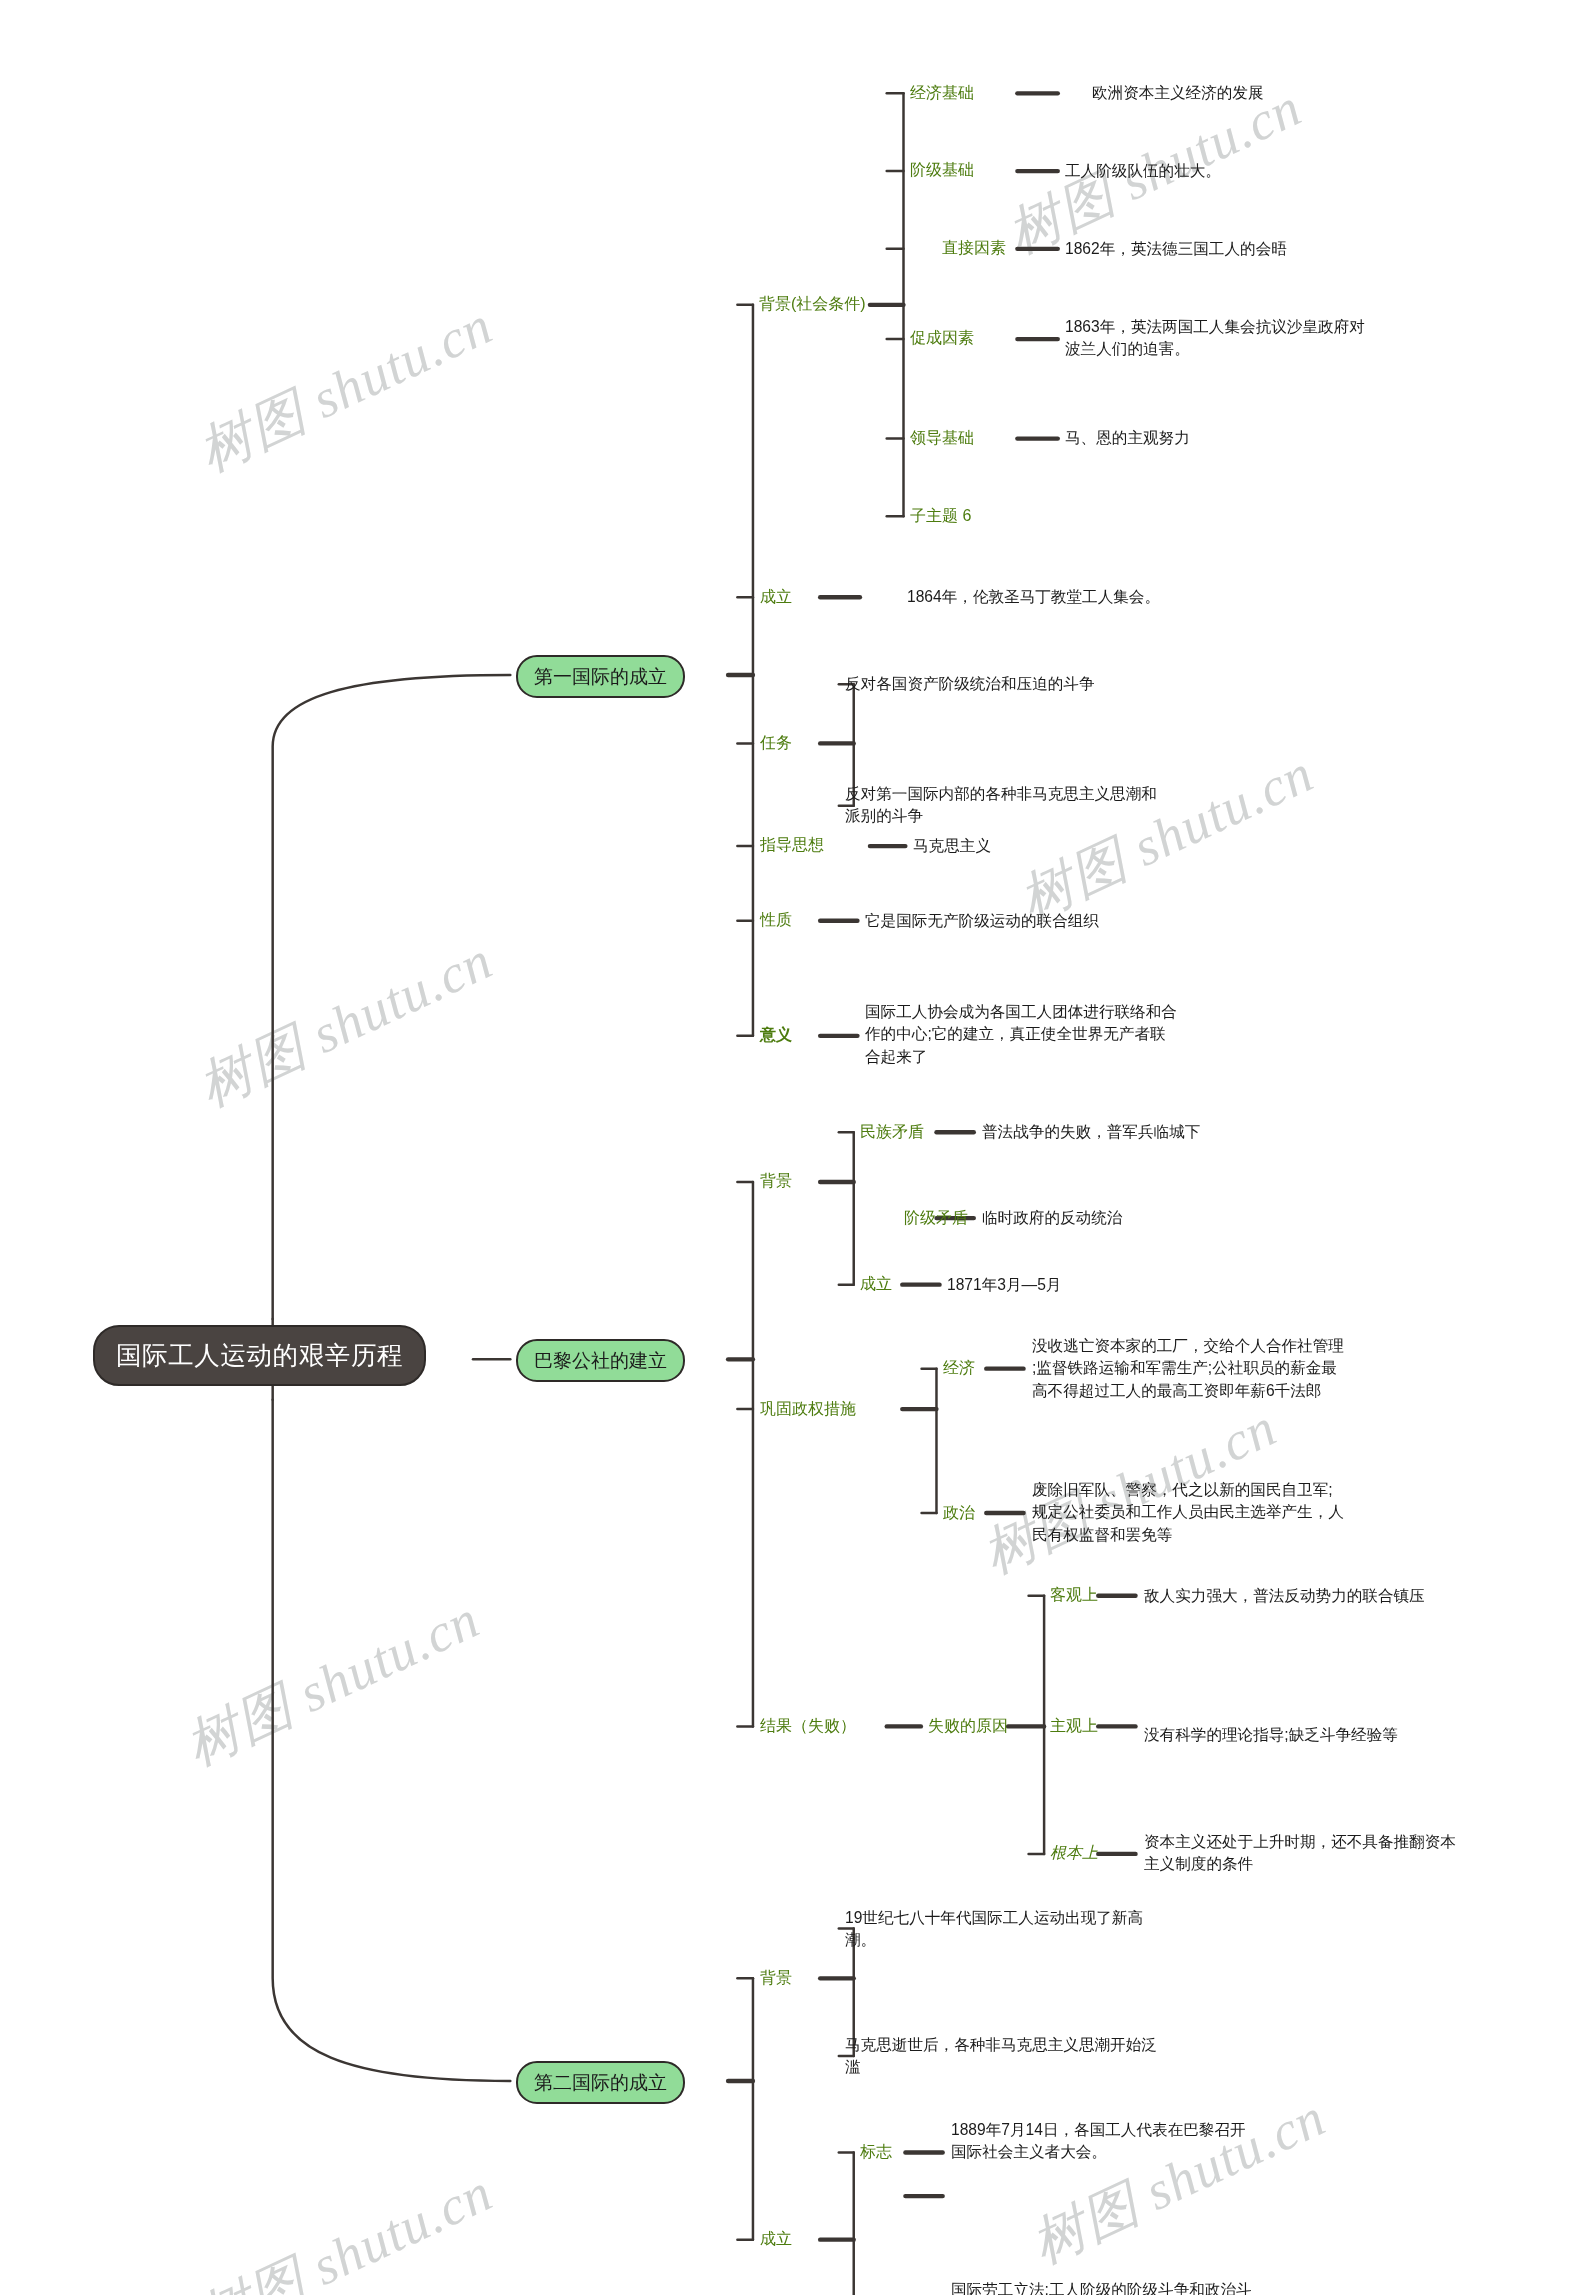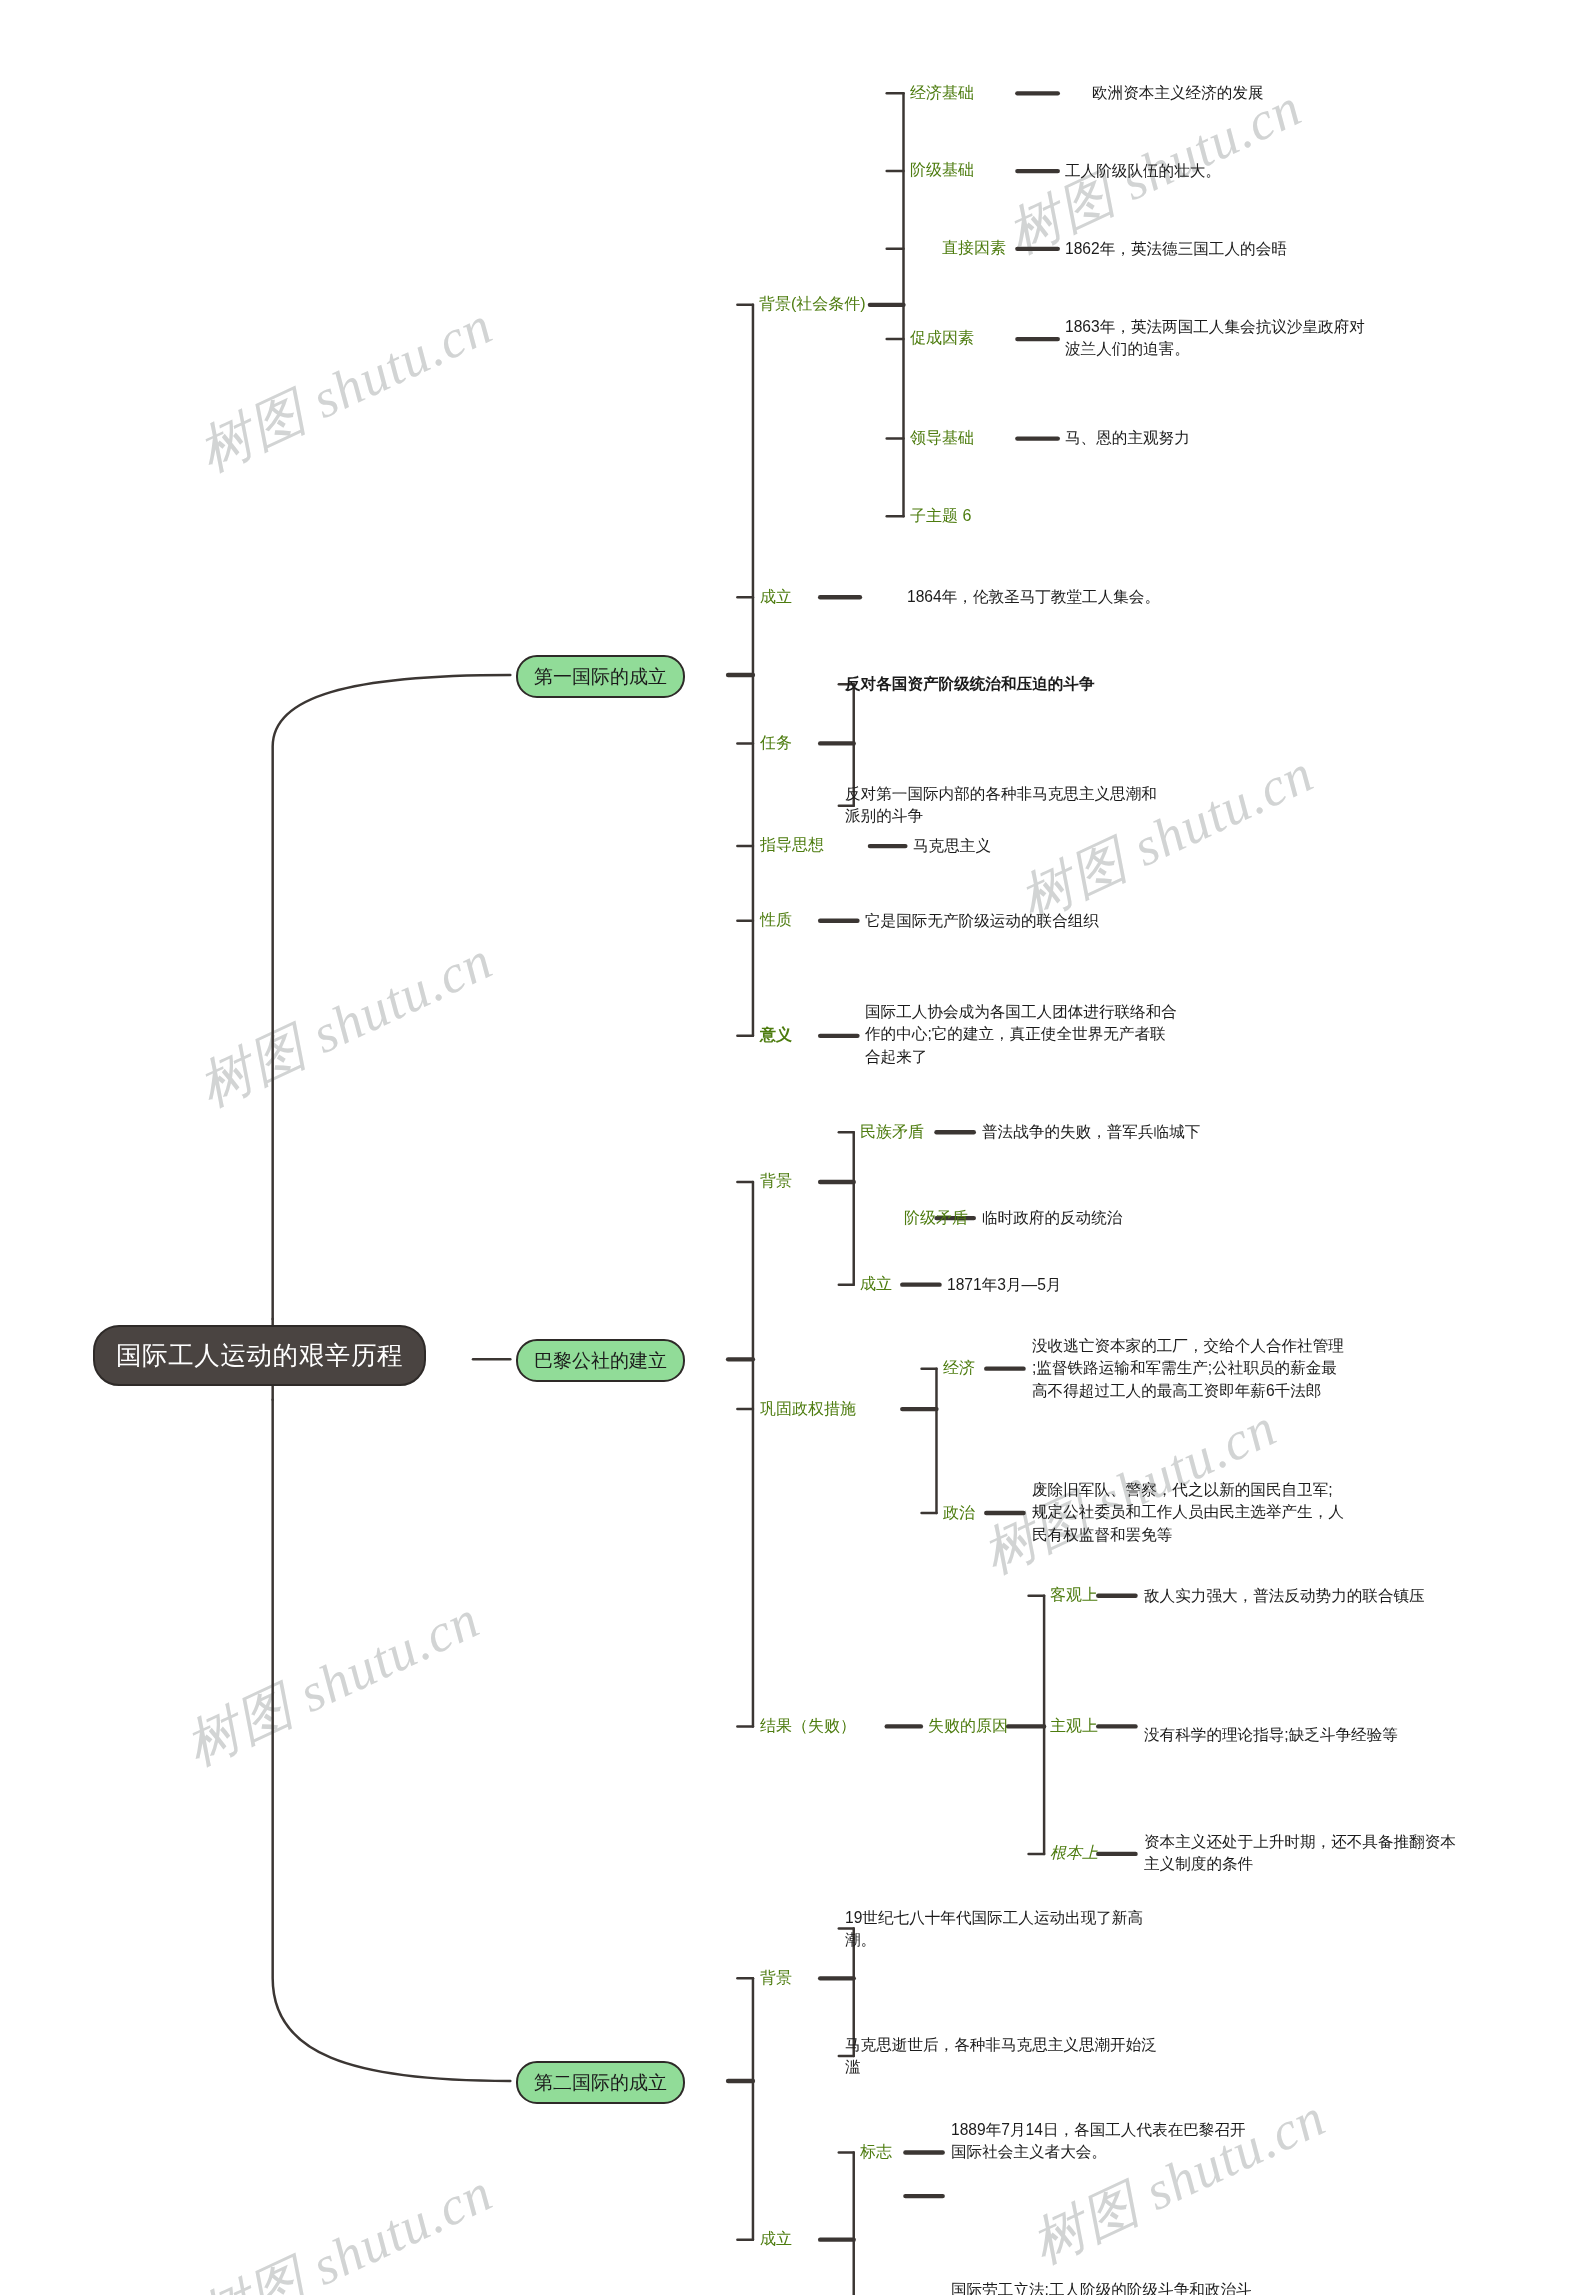--- a/index.html
+++ b/index.html
@@ -205,21 +205,21 @@
 
   <div class="node lbl" style="left:910px;top:427px;">领导基础</div>
   <div class="node txt nw" style="left:1065px;top:427px;">马、恩的主观努力</div>
 
   <div class="node lbl" style="left:910px;top:505px;">子主题 6</div>
 
   <div class="node lbl" style="left:760px;top:586px;">成立</div>
   <div class="node txt nw" style="left:867px;top:586px;margin-left:40px;">1864年，伦敦圣马丁教堂工人集会。</div>
 
   <div class="node lbl" style="left:760px;top:732px;">任务</div>
-  <div class="node txt nw" style="left:845px;top:673px;font-weight:bold;">反对各国资产阶级统治和压迫的斗争</div>
+  <div class="node txt nw" style="left:845px;top:673px;">反对各国资产阶级统治和压迫的斗争</div>
   <div class="node txt" style="left:845px;top:783px;">反对第一国际内部的各种非马克思主义思潮和
 派别的斗争</div>
 
   <div class="node lbl" style="left:760px;top:834px;">指导思想</div>
   <div class="node txt nw" style="left:913px;top:835px;">马克思主义</div>
 
   <div class="node lbl" style="left:760px;top:909px;">性质</div>
   <div class="node txt nw" style="left:865px;top:910px;">它是国际无产阶级运动的联合组织</div>
 
   <div class="node lbl" style="left:760px;top:1024px;font-weight:bold;">意义</div>

